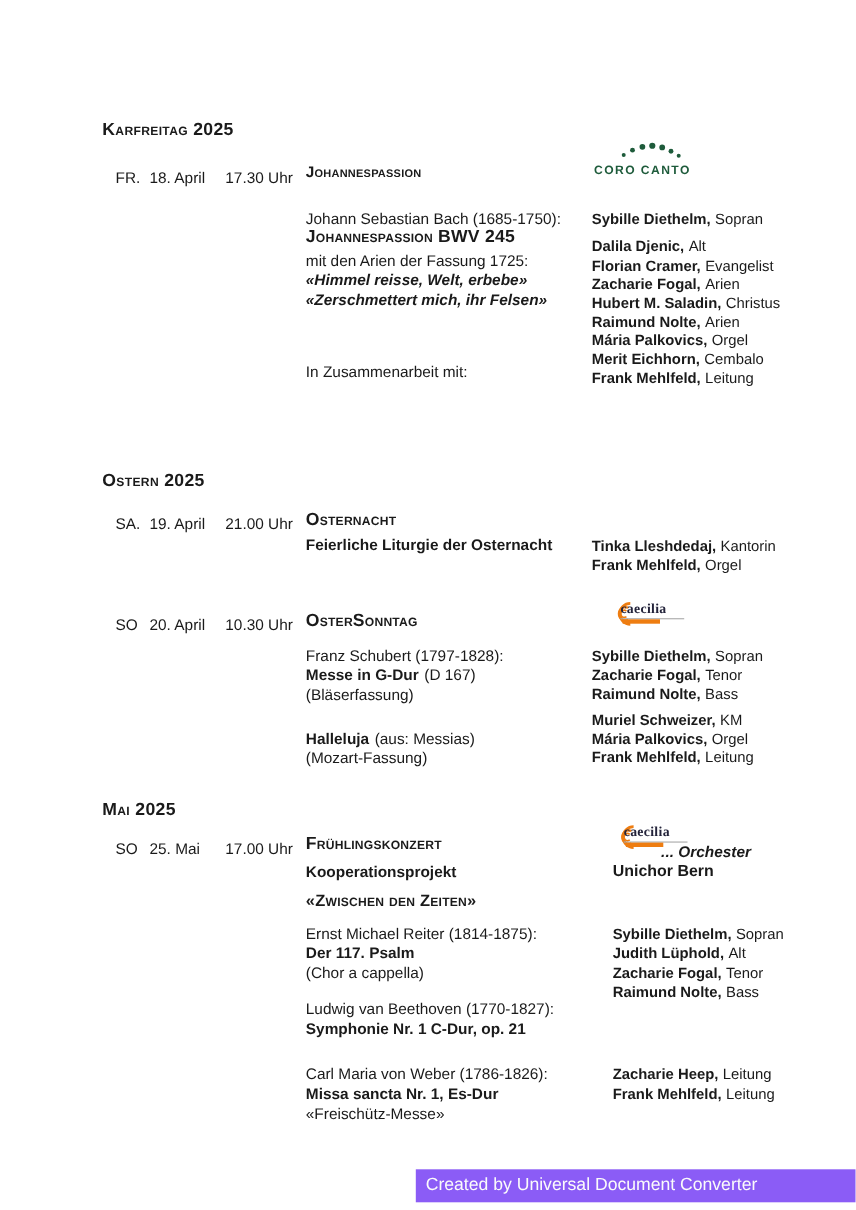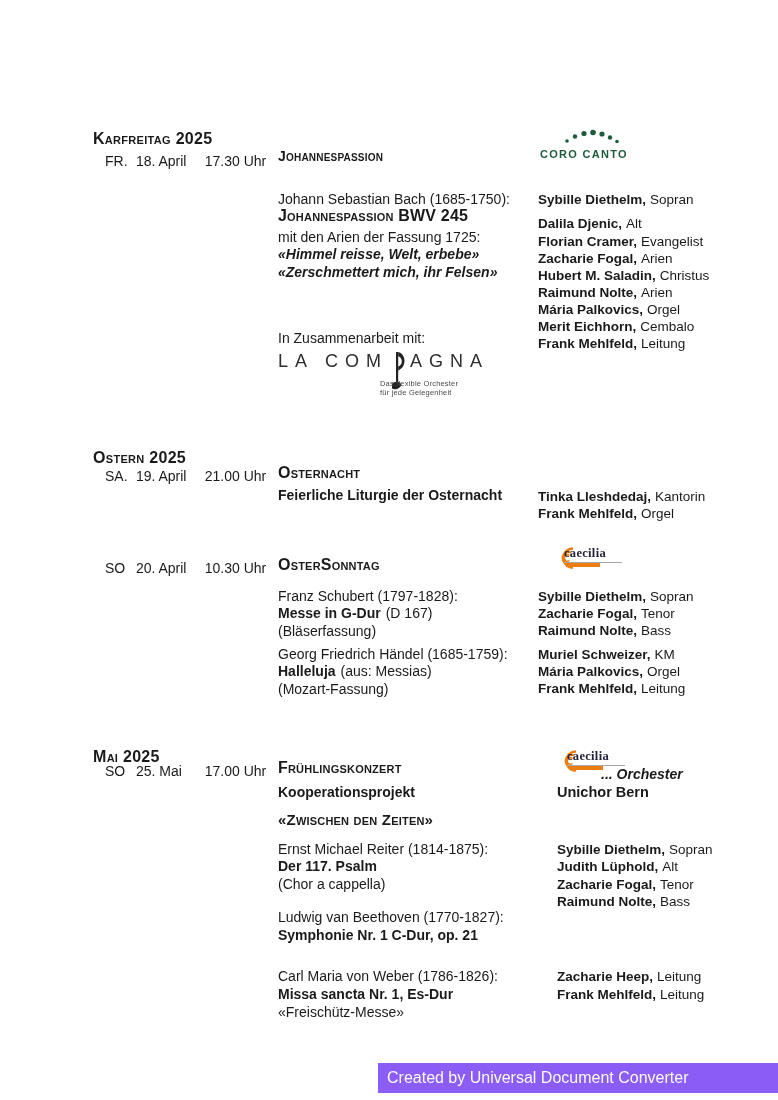--- a/index.html
+++ b/index.html
@@ -10,21 +10,20 @@
     background:#ffffff;
     font-family:"Liberation Sans", sans-serif;
     color:#1a1a1a;
     overflow:hidden;
   }
   .h-sec{
     position:absolute; left:93px;
     font-size:16px; font-weight:700;
     font-variant:small-caps; letter-spacing:.3px;
     white-space:nowrap;
-    margin-top:20px;
   }
   .daterow{
     position:absolute; left:93px;
     font-size:14px; white-space:nowrap;
   }
   .daterow .d1{display:inline-block;width:27px;margin-left:12px;}
   .daterow .d2{display:inline-block;width:65px;}
   .title-lg{
     position:absolute; left:278px;
     font-size:14px; font-weight:700;
@@ -136,35 +135,20 @@
   <div class="perf" style="top:233px"><span class="b">Florian Cramer,</span><span class="role">Evangelist</span></div>
   <div class="perf" style="top:250px"><span class="b">Zacharie Fogal,</span><span class="role">Arien</span></div>
   <div class="perf" style="top:267px"><span class="b">Hubert M. Saladin,</span><span class="role">Christus</span></div>
   <div class="perf" style="top:284px"><span class="b">Raimund Nolte,</span><span class="role">Arien</span></div>
   <div class="perf" style="top:301px"><span class="b">Mária Palkovics,</span><span class="role">Orgel</span></div>
   <div class="perf" style="top:318px"><span class="b">Merit Eichhorn,</span><span class="role">Cembalo</span></div>
   <div class="perf" style="top:335px"><span class="b">Frank Mehlfeld,</span><span class="role">Leitung</span></div>
 
   <div class="line" style="top:330px">In Zusammenarbeit mit:</div>
 
-  <div class="logo-lc">
-    <div class="lc-row">
-      <span>LA COM</span>
-      <svg class="lc-note" width="16" height="42" viewBox="0 0 16 42">
-        <rect x="4" y="1" width="2.2" height="31" fill="#222"></rect>
-        <path d="M6.2,1 C14.5,3.5 14.8,16 6.2,19.5 L6.2,15.5 C11,14.2 11,6.8 6.2,5.2 Z" fill="#222"></path>
-        <ellipse cx="4" cy="34.5" rx="5.2" ry="3.6" fill="#222" transform="rotate(-18 4 34.5)"></ellipse>
-      </svg>
-      <span>AGNA</span>
-    </div>
-    <div class="lc-tag">
-      <div>Das flexible Orchester</div>
-      <div>für jede Gelegenheit</div>
-    </div>
-  </div>
 
   <div class="h-sec" style="top:429px">Ostern 2025</div>
 
   <div class="daterow" style="top:468px">
     <span class="d1">SA.</span>
     <span class="d2">19. April</span>
     <span class="d3">21.00 Uhr</span>
   </div>
   <div class="title-md" style="top:464px">Osternacht</div>
   <div class="line b" style="top:487px">Feierliche Liturgie der Osternacht</div>
@@ -186,21 +170,20 @@
     <span class="d1">SO</span>
     <span class="d2">20. April</span>
     <span class="d3">10.30 Uhr</span>
   </div>
   <div class="title-md" style="top:556px">OsterSonntag</div>
 
   <div class="line" style="top:588px">Franz Schubert (1797-1828):</div>
   <div class="line" style="top:605px"><span class="b">Messe in G-Dur</span><span class="sfx">(D 167)</span></div>
   <div class="line" style="top:623px">(Bläserfassung)</div>
 
-  <div class="line" style="top:646px">Georg Friedrich Händel (1685-1759):</div>
   <div class="line" style="top:663px"><span class="b">Halleluja</span><span class="sfx">(aus: Messias)</span></div>
   <div class="line" style="top:681px">(Mozart-Fassung)</div>
 
   <div class="perf" style="top:588px"><span class="b">Sybille Diethelm,</span><span class="role">Sopran</span></div>
   <div class="perf" style="top:605px"><span class="b">Zacharie Fogal,</span><span class="role">Tenor</span></div>
   <div class="perf" style="top:622px"><span class="b">Raimund Nolte,</span><span class="role">Bass</span></div>
   <div class="perf" style="top:646px"><span class="b">Muriel Schweizer,</span><span class="role">KM</span></div>
   <div class="perf" style="top:663px"><span class="b">Mária Palkovics,</span><span class="role">Orgel</span></div>
   <div class="perf" style="top:680px"><span class="b">Frank Mehlfeld,</span><span class="role">Leitung</span></div>
 

